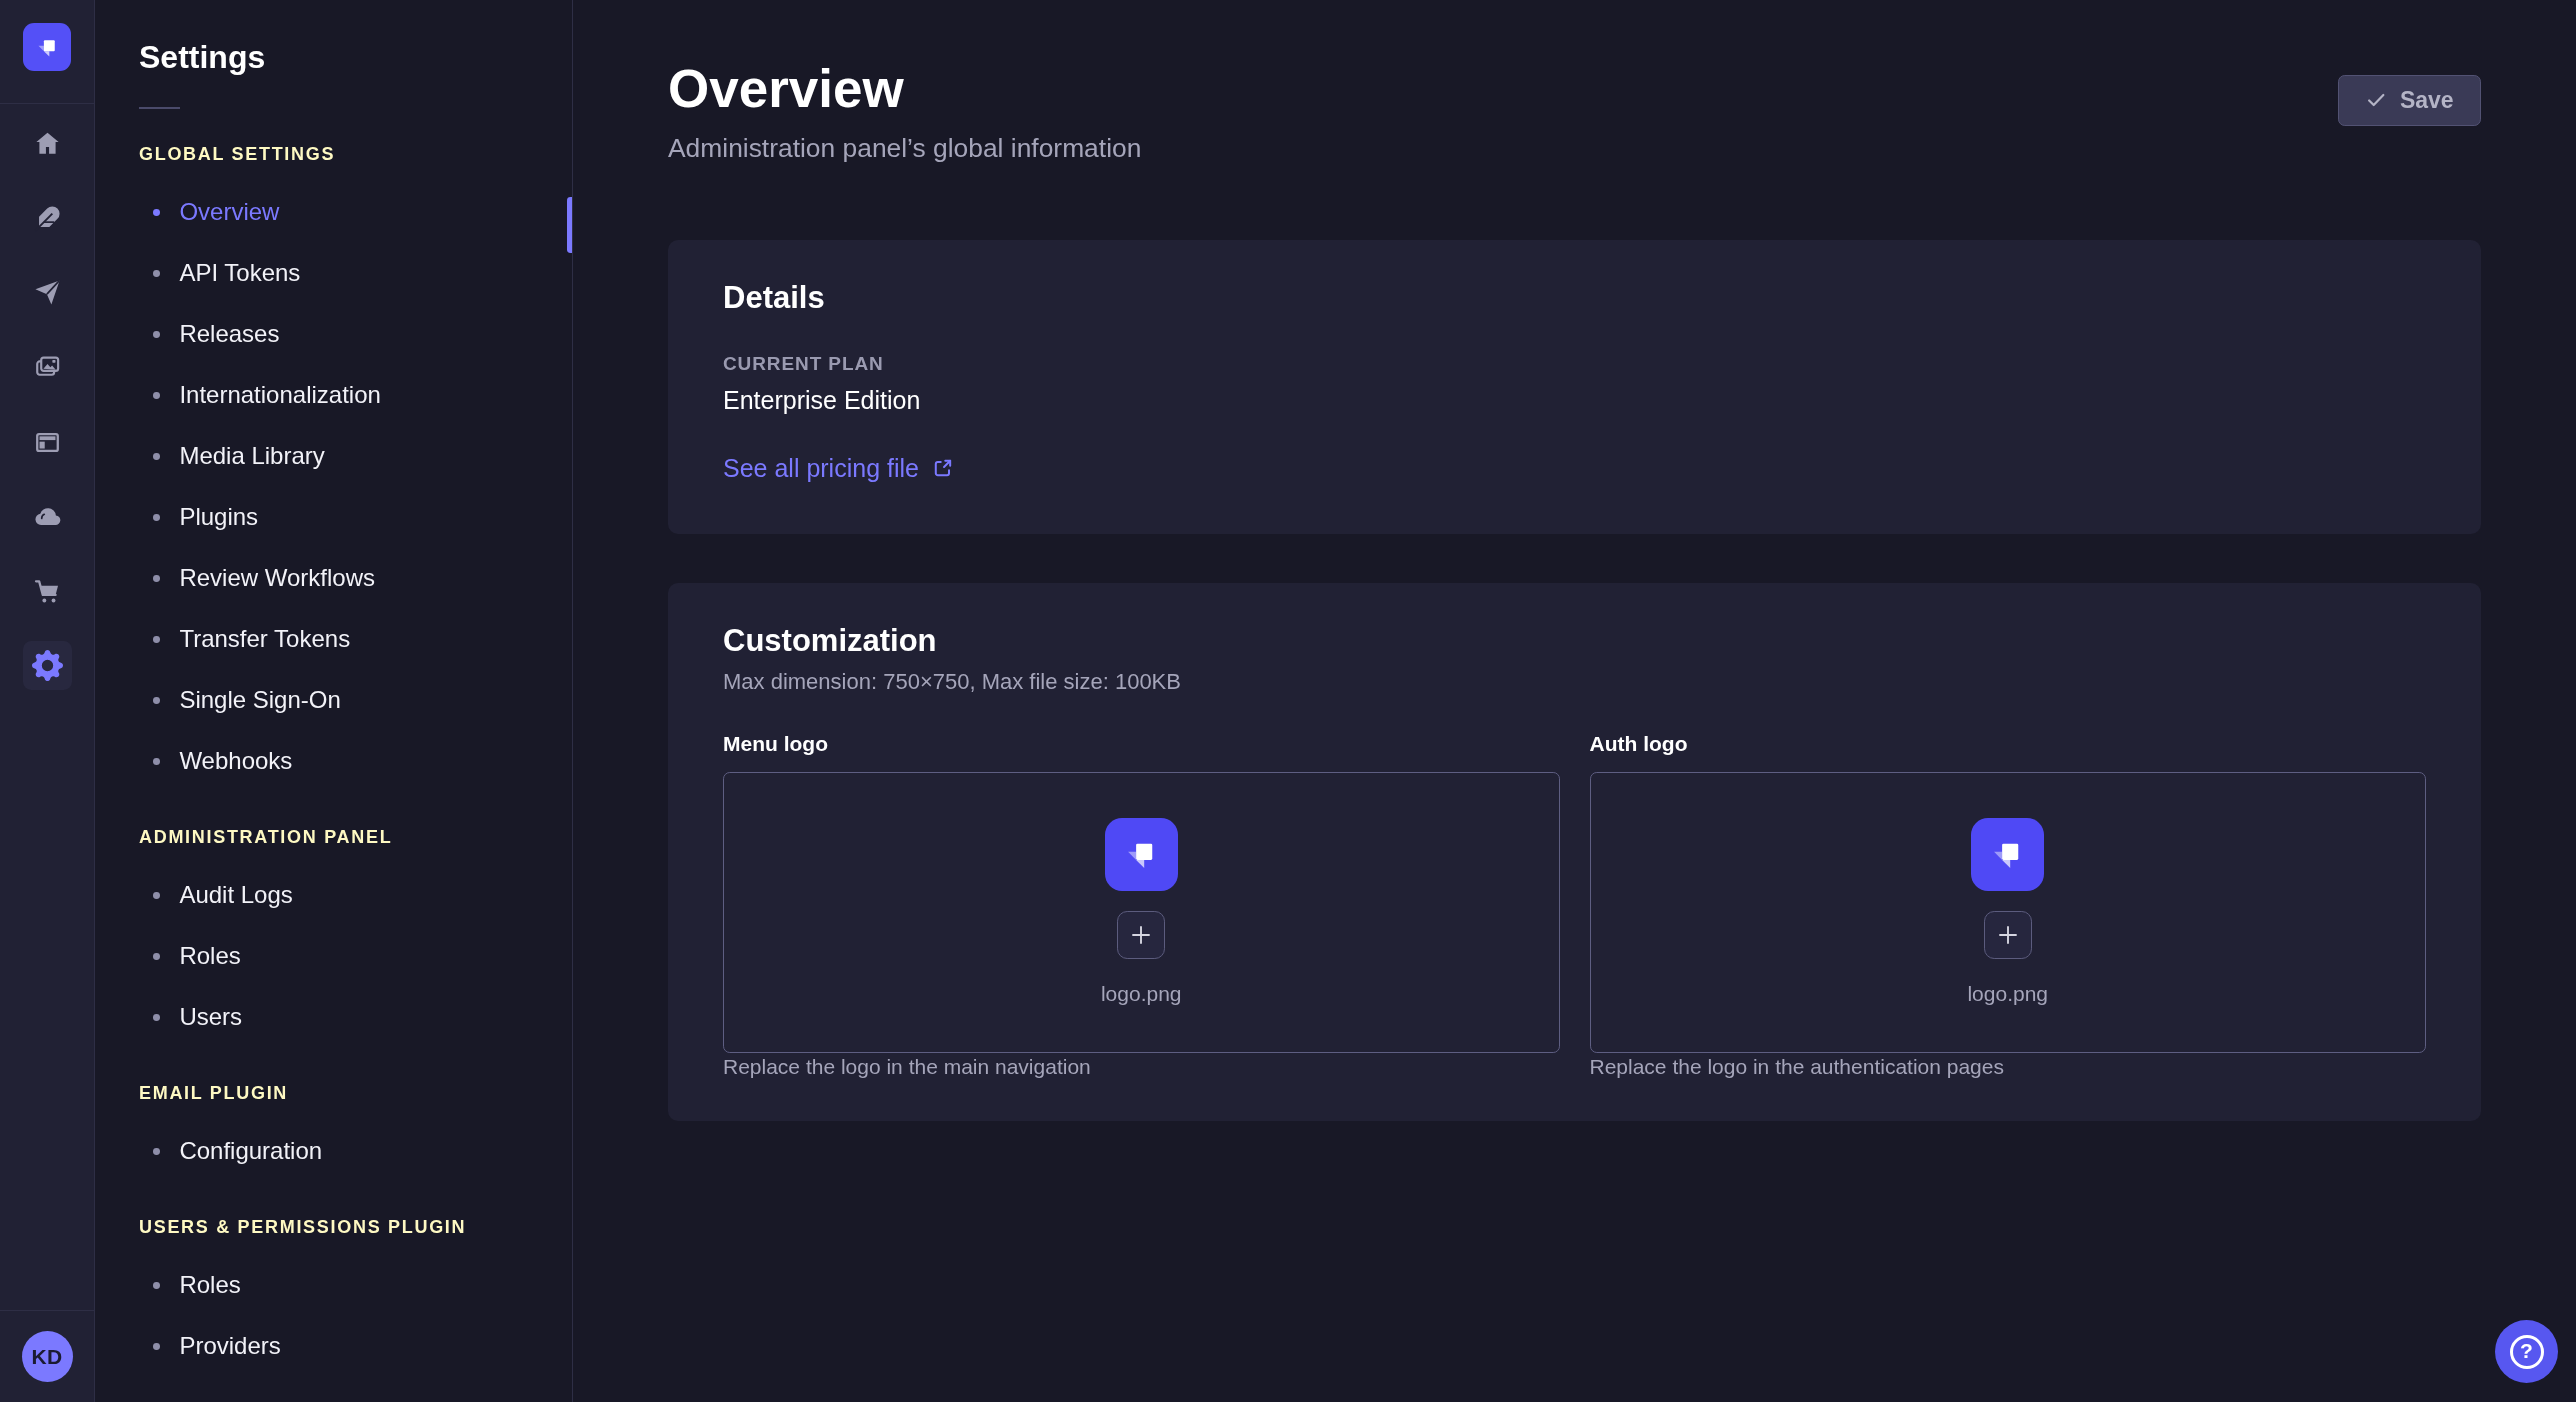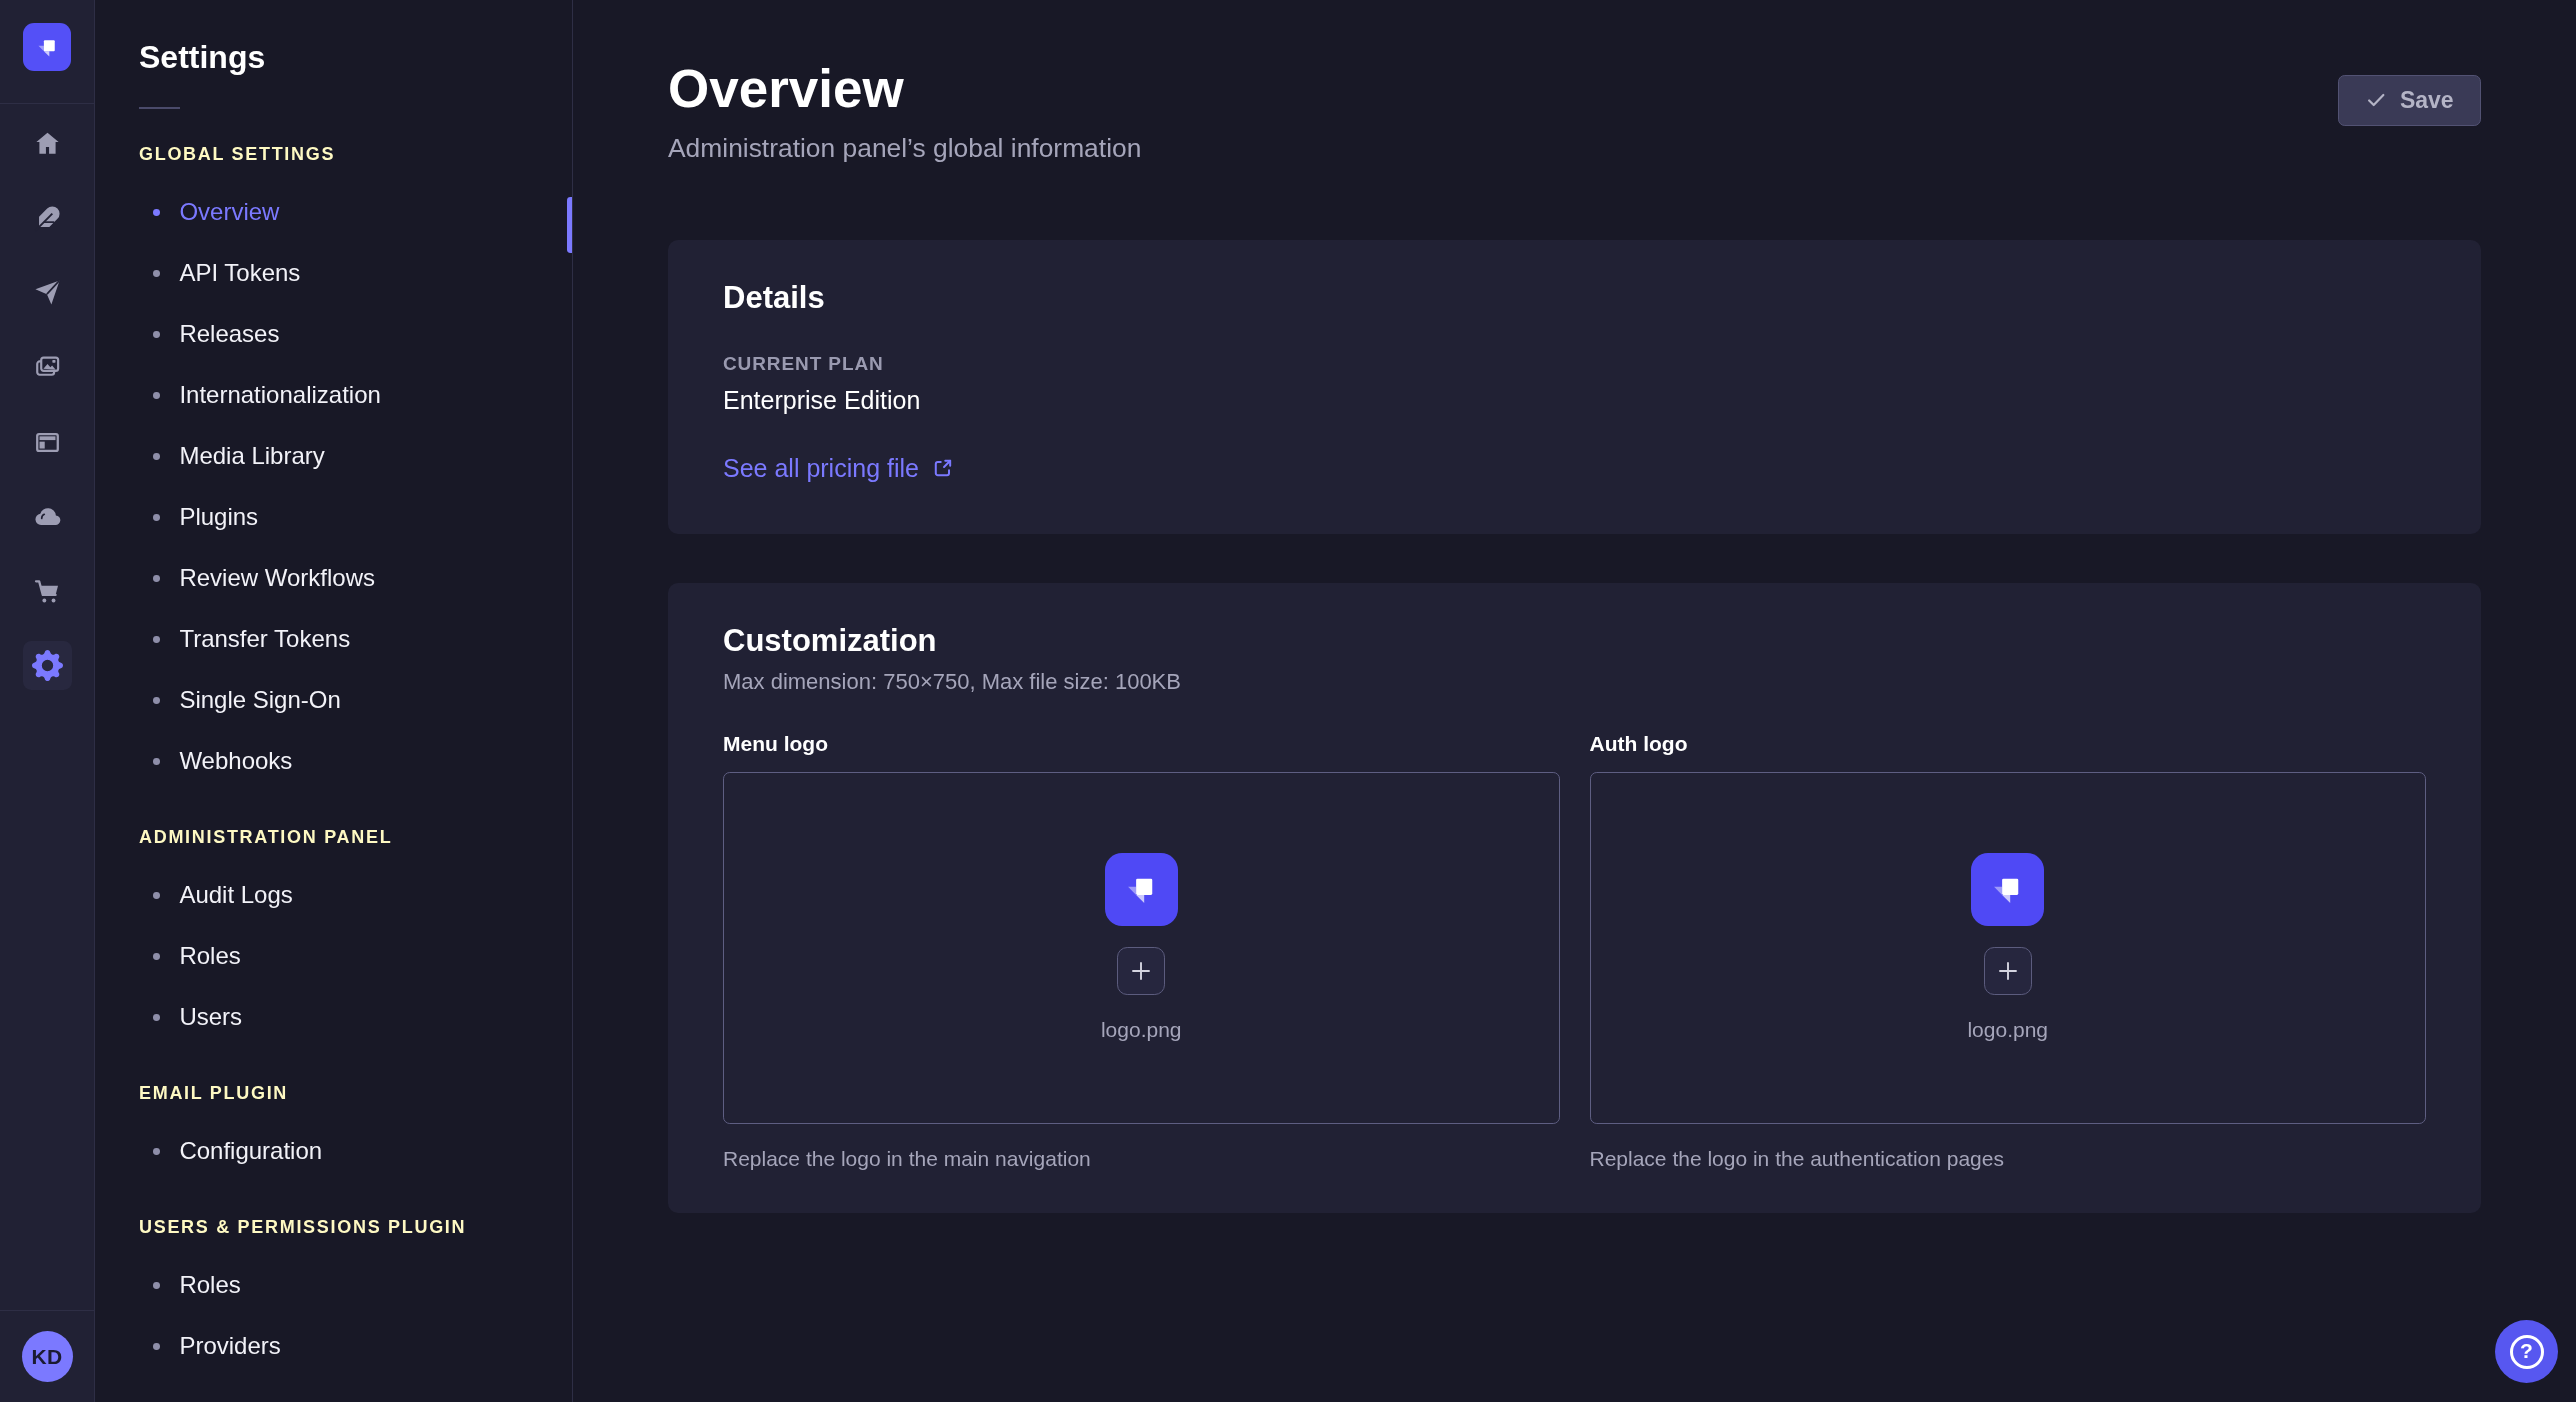--- a/index.html
+++ b/index.html
@@ -76,34 +76,34 @@
   .field-node { margin-top:80px; }
   .pricing-link {
     margin-top:39px; display:inline-flex; align-items:center; gap:12px;
     color:#7b79ff; font-size:25px; text-decoration:none; cursor:pointer;
   }
   .card-custom { margin-top:49px; padding-bottom:41px; }
   .custom-sub { margin-top:8.5px; font-size:22px; color:#a5a5ba; line-height:29px; }
   .c-grid { display:grid; grid-template-columns:1fr 1fr; gap:30px; margin-top:34px; }
   .upload-label { font-size:21px; font-weight:600; line-height:27px; margin-bottom:14.5px; }
   .upload-box {
-    height:352px; border:0.9px solid #5e5e82; border-radius:6.8px;
+    height:281px; border:0.9px solid #5e5e82; border-radius:6.8px;
     display:flex; flex-direction:column; align-items:center; justify-content:center; cursor:pointer;
   }
   .upload-tile {
     width:73px; height:73px; border-radius:17px; background:#4f49f5;
     display:flex; align-items:center; justify-content:center;
   }
   .plus-btn {
     margin-top:20.4px; width:48px; height:48px; border-radius:10.2px;
     background:#26263e; border:0.9px solid #5c5c7e; display:flex; align-items:center;
     justify-content:center; cursor:pointer;
   }
   .upload-fname { margin-top:23px; font-size:21px; color:#a5a5ba; }
-  .upload-hint { margin-top:21px; font-size:21px; color:#a5a5ba; line-height:27px; }
+  .upload-hint { font-size:21px; color:#a5a5ba; line-height:27px; }
   
   .help-fab {
     position:fixed; right:18px; bottom:19px; width:63px; height:63px; border-radius:50%;
     background:#5757f0; border:none; display:flex; align-items:center; justify-content:center; cursor:pointer;
   }
   .help-ring {
     width:34px; height:34px; border:3px solid #fff; border-radius:50%;
     display:flex; align-items:center; justify-content:center;
     color:#fff; font-size:21px; font-weight:700; padding-bottom:1.7px;
   }

